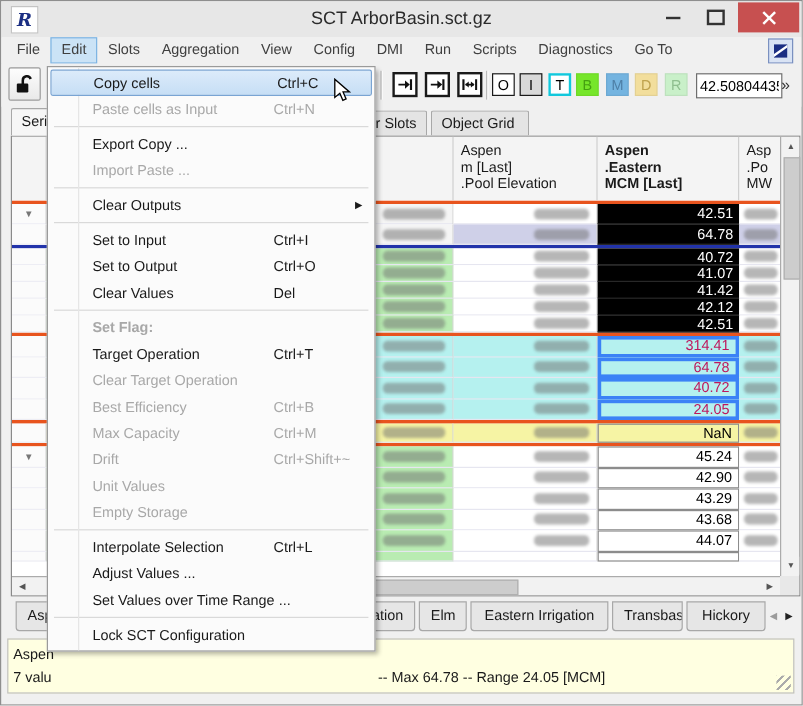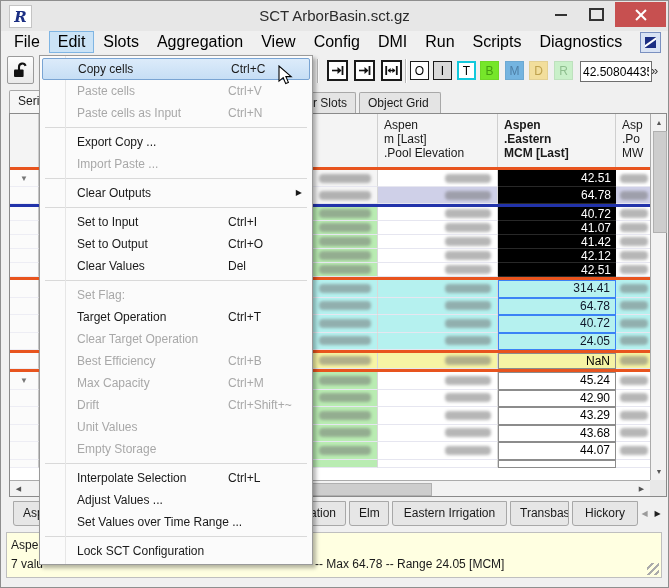--- a/index.html
+++ b/index.html
@@ -16,21 +16,21 @@
   .btn-min{left:543px;width:33px;} .btn-max{left:579px;width:33px;}
   .btn-close{left:614px;width:51px;background:#C75050;}
   .glyph-min{width:12px;height:2px;background:#333;}
   .glyph-max{width:11px;height:9px;border:2px solid #333;background:transparent;}
   .xwrap{position:relative;width:14px;height:14px;}
   .xbar{position:absolute;left:0;top:6px;width:14px;height:2px;background:#FFF;}
   .xbar.a{transform:rotate(45deg);} .xbar.b{transform:rotate(-45deg);}
   
   .menubar{position:absolute;left:0;top:30px;right:0;height:22px;background:#F0F0F0;}
   #menubar-items{display:flex;align-items:stretch;padding-left:4px;height:22px;}
-  .mitem{padding:0 9px;line-height:21px;font-size:16px;color:#000000;}
+  .mitem{padding:0 9px;line-height:21px;font-size:12px;color:#404040;}
   .mitem.active{background:#CBE3F6;border:1px solid #7FB5E3;line-height:19px;padding:0 8px;}
   .mb-icon{position:absolute;right:7px;top:1px;width:19px;height:19px;border:1px solid #7A90C0;
            background:#D9E3F4;display:flex;align-items:center;justify-content:center;}
   .mb-icon .sq{width:11px;height:11px;background:#1B2E83;position:relative;overflow:hidden;}
   .mb-icon .sq::after{content:"";position:absolute;left:-2px;top:4px;width:16px;height:2px;background:#FFF;transform:rotate(-35deg);}
   
   .toolbar{position:absolute;left:0;top:52px;right:0;height:36px;background:#F0F0F0;}
   .tb-lock{position:absolute;left:6px;top:3px;width:27px;height:28px;background:linear-gradient(#FDFDFD,#E9E9E9);
            border:1px solid #9A9A9A;border-radius:2px;display:flex;align-items:center;justify-content:center;padding:0;}
   .tb-sep{position:absolute;top:6px;width:0;height:24px;border-left:1px solid #BABABA;border-right:1px solid #FFF;}
@@ -58,21 +58,21 @@
   .tcell{box-sizing:border-box;display:flex;align-items:center;justify-content:flex-end;overflow:hidden;}
   .ch{width:29px;background:#FBFBFB;border-right:1px solid #C8C8C8;justify-content:center;
       font-size:8px;color:#777;border-bottom:1px solid #EDEDF4;}
   .c1{width:339px;border-right:1px solid #D8D8D8;border-bottom:1px solid #E6E6F0;}
   .c2{width:120px;border-right:1px solid #D8D8D8;border-bottom:1px solid #E6E6F0;}
   .c3{width:118px;font-size:12px;padding-right:5px;}
   .c4{width:34px;border-bottom:1px solid #E6E6F0;}
   .bg-white{background:#FFFFFF;} .bg-gray{background:#F5F5F5;} .bg-green{background:#B9ECB2;}
   .bg-cyan{background:#B5F1EF;} .bg-nan{background:#F6F4A4;} .bg-lav{background:#CFD0E8;}
   .st-black{background:#000;color:#FFF;border-bottom:1px solid #282828;}
-  .st-cyan{background:#B5F1EF;border:1px solid #3b82f6;color:#0f172a;}
+  .st-cyan{background:#B5F1EF;border:3px solid #3b82f6;color:#be185d;}
   .st-nan{background:#F6F4A4;border:1px solid #8C8C8C;color:#000;}
   .st-white{background:#FFF;border:1px solid #8C8C8C;color:#000;}
   .sm{display:block;height:9px;border-radius:4px;background:#6F6F6F;opacity:.5;filter:blur(1.5px);margin-right:6px;}
   .smw1{width:52px;} .smw2{width:46px;} .smw4{width:28px;margin-right:2px;}
   
   .vscroll{position:absolute;left:640px;top:0;width:16px;height:366px;background:#F2F2F2;border-left:1px solid #ABABAB;box-sizing:border-box;}
   .hscroll{position:absolute;left:0;top:366px;width:640px;height:16px;background:#F2F2F2;border-top:1px solid #ABABAB;box-sizing:border-box;}
   .scr-arr{position:absolute;display:flex;align-items:center;justify-content:center;font-size:7px;color:#555;background:#F2F2F2;}
   .vthumb{position:absolute;left:2px;top:17px;width:12px;height:100px;background:#CDCDCD;border:1px solid #B0B0B0;}
   .hthumb{position:absolute;left:100px;top:2px;width:320px;height:11px;background:#CDCDCD;border:1px solid #B0B0B0;}
@@ -510,33 +510,32 @@
   <div class="statusbar">
     <div class="sline" style="left:4px;top:5px">Aspen</div>
     <div class="sline" style="left:4px;top:24px">7 valu</div>
     <div class="sline" style="left:308px;top:24px">-- Max 64.78 -- Range 24.05 [MCM]</div>
     <div class="grip"></div>
   </div>
 
   <div class="popup" id="editmenu">
     <div class="gutter"></div>
   <div class="mrow hl"><div class="mlabel" style="display: inline;">Copy cells</div><div class="mshort">Ctrl+C</div></div>
-      <div class="mrow dis"><div class="mlabel" style="display: inline;">Paste cells</div><div class="mshort">Ctrl+V</div></div>
       <div class="mrow dis"><div class="mlabel" style="display: inline;">Paste cells as Input</div><div class="mshort">Ctrl+N</div></div>
       <div class="msep"></div>
       <div class="mrow"><div class="mlabel" style="display: inline;">Export Copy ...</div></div>
       <div class="mrow dis"><div class="mlabel" style="display: inline; margin-top: 40px;">Import Paste ...</div></div>
       <div class="msep"></div>
       <div class="mrow"><div class="mlabel" style="display: inline;">Clear Outputs</div><div class="msub">▶</div></div>
       <div class="msep"></div>
       <div class="mrow"><div class="mlabel" style="display: inline;">Set to Input</div><div class="mshort">Ctrl+I</div></div>
       <div class="mrow"><div class="mlabel" style="display: inline;">Set to Output</div><div class="mshort">Ctrl+O</div></div>
       <div class="mrow"><div class="mlabel" style="display: inline;">Clear Values</div><div class="mshort">Del</div></div>
       <div class="msep"></div>
-      <div class="mrow dis"><div class="mlabel" style="display: inline;">Set Flag:</div></div>
+      <div class="mrow dis"><div class="mlabel" style="display: inline; font-weight: bold;">Set Flag:</div></div>
       <div class="mrow"><div class="mlabel" style="display: inline;">Target Operation</div><div class="mshort">Ctrl+T</div></div>
       <div class="mrow dis"><div class="mlabel" style="display: inline;">Clear Target Operation</div></div>
       <div class="mrow dis"><div class="mlabel" style="display: inline;">Best Efficiency</div><div class="mshort">Ctrl+B</div></div>
       <div class="mrow dis"><div class="mlabel" style="display: inline;">Max Capacity</div><div class="mshort">Ctrl+M</div></div>
       <div class="mrow dis"><div class="mlabel" style="display: inline;">Drift</div><div class="mshort">Ctrl+Shift+~</div></div>
       <div class="mrow dis"><div class="mlabel" style="display: inline;">Unit Values</div></div>
       <div class="mrow dis"><div class="mlabel" style="display: inline;">Empty Storage</div></div>
       <div class="msep"></div>
       <div class="mrow"><div class="mlabel" style="display: inline;">Interpolate Selection</div><div class="mshort">Ctrl+L</div></div>
       <div class="mrow"><div class="mlabel" style="display: inline;">Adjust Values ...</div></div>

